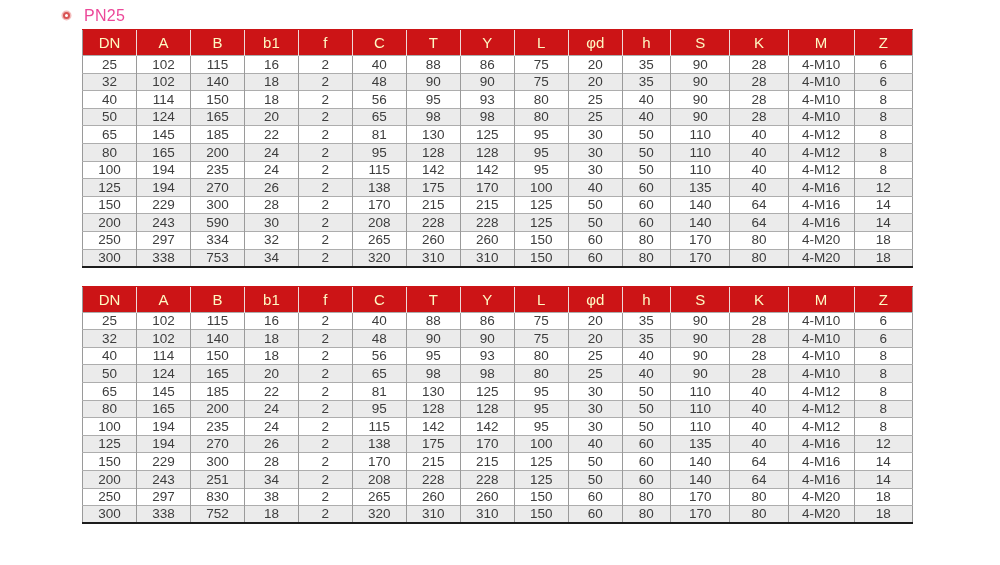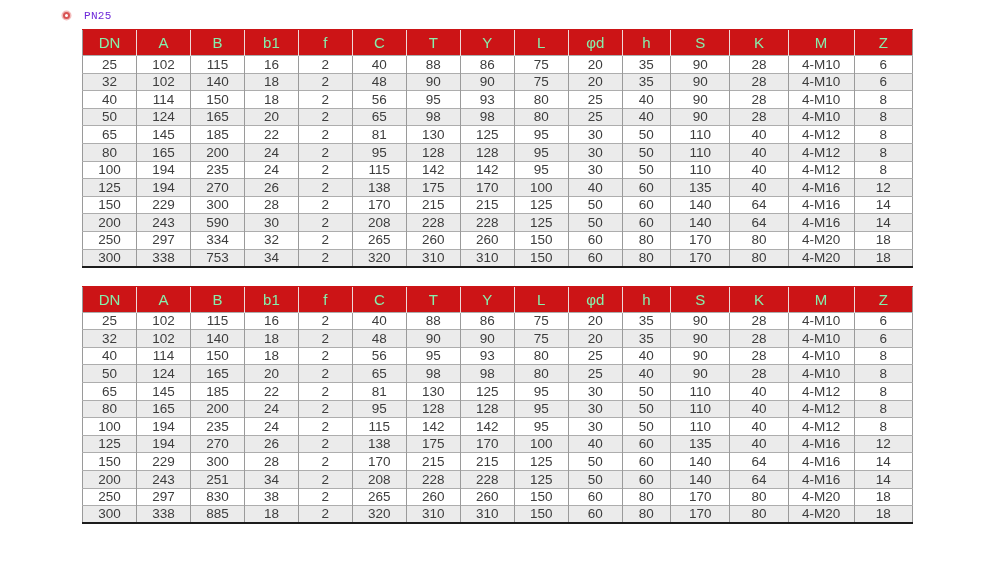--- a/index.html
+++ b/index.html
@@ -28,43 +28,42 @@
   .bullet{
     width:7px;height:7px;
     border:2px solid #d85353;
     border-radius:50%;
     background:#fff;
     box-shadow:0 0 0 1.5px #f3bcbc;
     margin-right:14px;
     flex:0 0 auto;
   }
   .title-text{
-    font-size:11px;
-    color:#6d28d9;
+    font-size:16px;
+    color:#ec4899;
     letter-spacing:0.3px;
-    font-family:Liberation Mono, monospace;
   }
   table.spec{
     width:831px;
     margin:7px 0 0 82px;
     border-collapse:collapse;
     table-layout:fixed;
     border-left:1px solid var(--cell-border);
     border-right:1px solid var(--cell-border);
     border-bottom:2px solid #1c1c1c;
   }
   table.spec col{width:6.47%;}
   table.spec col.c-h{width:5.8%;}
   table.spec col.c-s{width:7.1%;}
   table.spec col.c-k{width:7.0%;}
   table.spec col.c-m{width:7.9%;}
   table.spec col.c-z{width:7.0%;}
   thead th{
     background:var(--red);
-    color:#86efac;
+    color:#fef9c3;
     font-weight:normal;
     font-size:15px;
     height:26px;
     padding:0;
     text-align:center;
     vertical-align:middle;
     border-top:1px solid var(--red);
   }
   thead th + th{border-left:1px solid #eed9d9;}
   tbody td{
@@ -560,21 +559,21 @@
           <td>60</td>
           <td>80</td>
           <td>170</td>
           <td>80</td>
           <td>4-M20</td>
           <td>18</td>
         </tr>
         <tr class="stripe">
           <td>300</td>
           <td>338</td>
-          <td>885</td>
+          <td>752</td>
           <td>18</td>
           <td>2</td>
           <td>320</td>
           <td>310</td>
           <td>310</td>
           <td>150</td>
           <td>60</td>
           <td>80</td>
           <td>170</td>
           <td>80</td>

